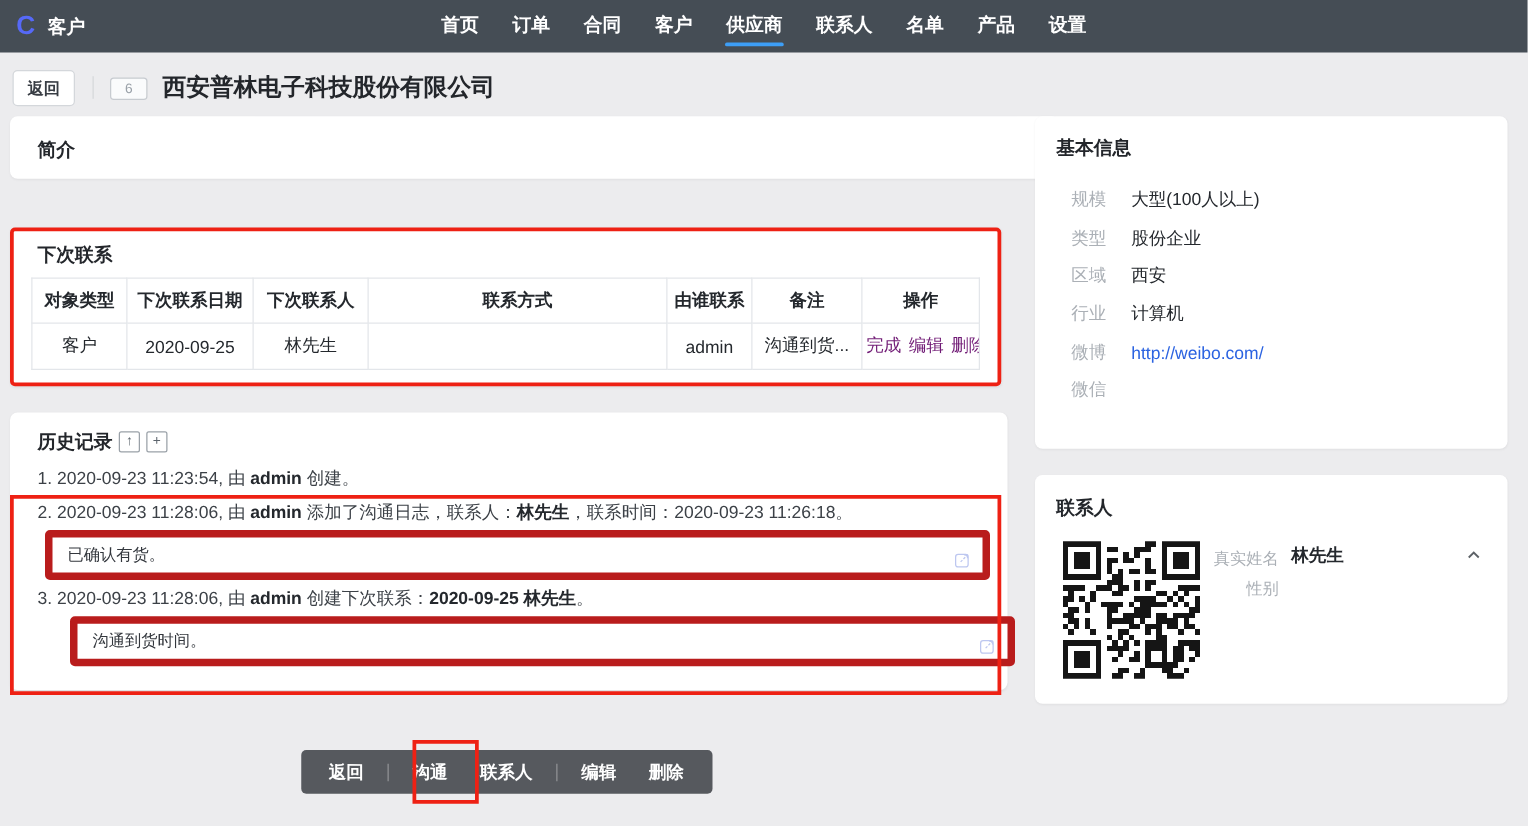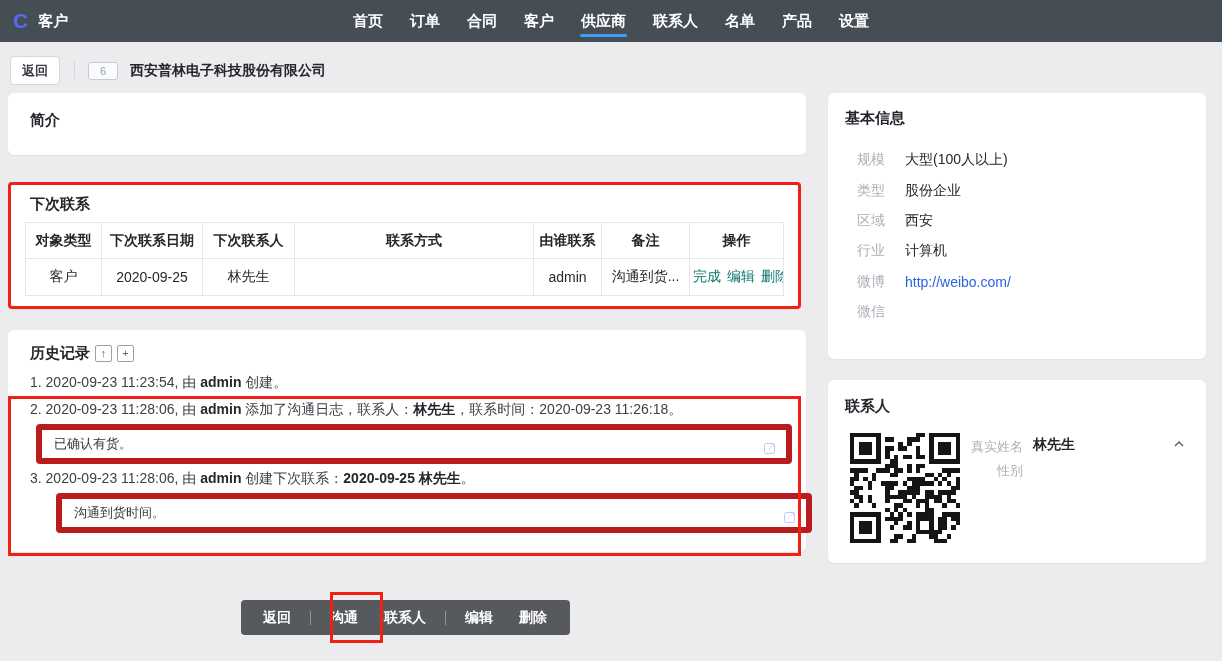--- a/index.html
+++ b/index.html
@@ -14,34 +14,34 @@
   .brand{position:absolute;left:13px;top:0;height:42px;display:flex;align-items:center;gap:10px;}
   .logo{color:#5669f7;font-size:21px;font-weight:800;line-height:42px;cursor:pointer;}
   .app-title{color:#fff;font-size:15px;font-weight:bold;}
   .nav{position:absolute;left:0;right:0;top:0;height:42px;display:flex;justify-content:center;gap:27px;align-items:center;}
   .nav-item{color:#fff;font-size:15px;font-weight:bold;line-height:42px;position:relative;cursor:pointer;white-space:nowrap;}
   .nav-item.active::after{content:"";position:absolute;left:-1px;right:-1px;bottom:5px;height:3px;background:#3d9ef6;border-radius:1.5px;}
   
   .back-btn{position:absolute;left:10px;top:56px;width:50px;height:29px;background:#fff;border:1px solid #d4d7db;border-radius:4px;color:#383d44;font-size:13px;font-weight:bold;cursor:pointer;font-family:inherit;}
   .vdiv{position:absolute;left:74px;top:61px;width:1px;height:18px;background:#d5d7da;}
   .badge{position:absolute;left:88px;top:62px;width:28px;height:16px;line-height:16px;text-align:center;background:#fafbfc;border:1px solid #c7cbd0;border-radius:3px;color:#99a0a8;font-size:11px;}
-  .company{position:absolute;left:130px;top:60px;margin:0;font-size:14px;font-weight:bold;color:#23262b;line-height:21px;}
+  .company{position:absolute;left:130px;top:60px;margin:0;font-size:19px;font-weight:bold;color:#23262b;line-height:21px;}
   
   .card{position:absolute;background:#fff;border-radius:6px;box-shadow:0 1px 2px rgba(0,0,0,.05);}
   .card-title{margin:0;font-size:15px;font-weight:bold;color:#23262b;}
-  .intro-card{left:8px;top:93px;width:798px;height:62px;}
+  .intro-card{left:8px;top:93px;width:798px;height:50px;padding-left:41px;}
   .intro-card .card-title{position:absolute;left:22px;top:18px;}
   
   .next-card{left:8px;top:182px;width:787px;height:121px;border:3px solid #ee2114;border-radius:4px;}
   .next-card .card-title{position:absolute;left:19px;top:10px;}
   .next-card table{position:absolute;left:14px;top:37px;border-collapse:collapse;table-layout:fixed;width:758px;}
   th,td{border:1px solid #e3e6ea;font-size:14px;text-align:center;padding:0;white-space:nowrap;overflow:hidden;}
   th{height:35px;font-weight:bold;color:#24282d;}
   td{height:36px;color:#24282d;font-weight:normal;}
-  .ops a{color:#0f766e;text-decoration:none;margin:4px 3px;cursor:pointer;}
+  .ops a{color:#701a75;text-decoration:none;margin:4px 3px;cursor:pointer;}
   
   .history-card{left:8px;top:330px;width:798px;height:222px;}
   .h-row{position:absolute;left:22px;top:14px;display:flex;align-items:center;gap:5px;}
   .sq-icon{display:inline-block;width:15px;height:15px;line-height:14px;text-align:center;border:1px solid #9aa1a8;border-radius:2px;color:#5c646c;font-size:11px;cursor:pointer;background:#fff;}
   .entry{position:absolute;left:22px;font-size:14px;color:#3c4147;white-space:nowrap;}
   .entry b{color:#24282d;}
   .e1{top:44px;} .e2{top:71px;} .e3{top:140px;}
   .note-box{position:absolute;left:28px;width:744px;height:28px;border:6px solid #b91c1c;border-radius:4px;font-size:13px;line-height:28px;color:#33373d;padding:0;cursor:pointer;background:#fff;}
   .note-box .note-text{margin-left:12px;}
   .note-box .edit-ic{position:absolute;right:9px;top:7px;}

